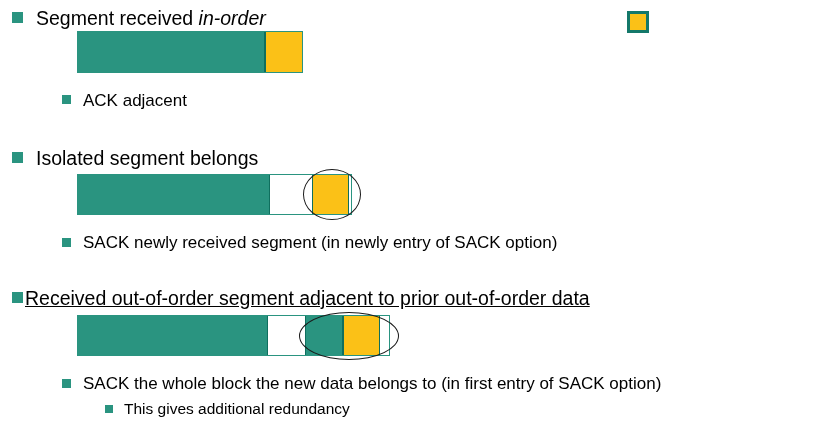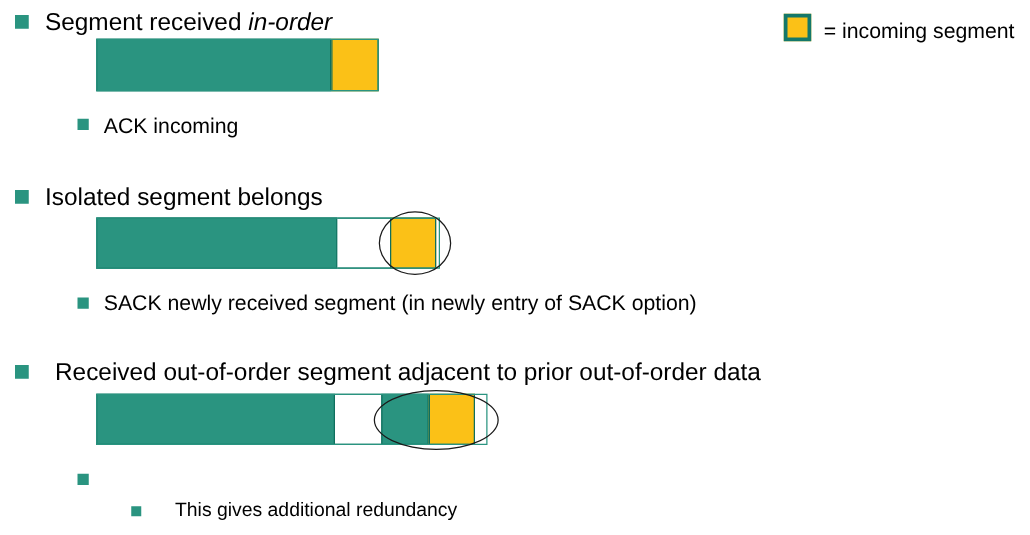--- a/index.html
+++ b/index.html
@@ -96,60 +96,60 @@
     white-space: nowrap;
     line-height: 1;
   }
 </style>
 </head>
 <body>
 
 <div class="slide">
 
   <div class="legend-box" style="left:627px; top:11px; width:22px; height:22px;"></div>
-  <div class="legend-text" style="left:659px; top:16px;">= incoming segment</div>
 
   <div class="bullet-sq l1-bullet" style="left:12px; top:12px;"></div>
   <div class="txt l1-text" style="left:36px; top:9px;">
     <span>Segment received </span><span class="ital">in-order</span>
   </div>
 
   <div class="bar" style="left:77px; top:31px; width:226px; height:42px;">
     <div class="seg seg-teal" style="left:0px;   width:188px;"></div>
     <div class="seg seg-yellow" style="left:188px; width:38px;"></div>
   </div>
   <div class="bar-outline" style="left:77px; top:31px; width:226px; height:42px;"></div>
 
   <div class="bullet-sq l2-bullet" style="left:62px; top:95px;"></div>
-  <div class="txt l2-text" style="left:83px; top:92px;">ACK incoming</div>
+  <div class="txt l2-text" style="left:83px; top:92px;">ACK adjacent</div>
 
   <div class="bullet-sq l1-bullet" style="left:12px; top:152px;"></div>
   <div class="txt l1-text" style="left:36px; top:149px;">Isolated segment belongs</div>
 
   <div class="bar" style="left:77px; top:174px; width:275px; height:41px;">
     <div class="seg seg-teal" style="left:0px;   width:193px;"></div>
     <div class="seg seg-white" style="left:193px; width:42px;"></div>
     <div class="seg seg-yellow" style="left:235px; width:37px;"></div>
   </div>
   <div class="bar-outline" style="left:77px; top:174px; width:275px; height:41px;"></div>
   <div class="ellipse" style="left:303px; top:169px; width:58px; height:51px;"></div>
 
   <div class="bullet-sq l2-bullet" style="left:62px; top:238px;"></div>
   <div class="txt l2-text" style="left:83px; top:234px;">SACK newly received segment (in newly entry of SACK option)</div>
 
   <div class="bullet-sq l1-bullet" style="left:12px; top:292px;"></div>
-  <div class="txt l1-text" style="left:44px; top:289px;">Received out-of-order segment adjacent to prior out-of-order data</div>
+  <div class="txt l1-text" style="left:25px; top:289px;text-decoration:underline;">Received out-of-order segment adjacent to prior out-of-order data</div>
 
   <div class="bar" style="left:77px; top:315px; width:313px; height:41px;">
     <div class="seg seg-teal" style="left:0px;   width:191px;"></div>
     <div class="seg seg-white" style="left:191px; width:37px;"></div>
     <div class="seg seg-teal" style="left:228px; width:38px;"></div>
     <div class="seg seg-yellow" style="left:266px; width:37px;"></div>
   </div>
   <div class="bar-outline" style="left:77px; top:315px; width:313px; height:41px;"></div>
   <div class="ellipse" style="left:299px; top:312px; width:100px; height:48px;"></div>
 
   <div class="bullet-sq l2-bullet" style="left:62px; top:379px;"></div>
+  <div class="txt l2-text" style="left:83px; top:375px;">SACK the whole block the new data belongs to (in first entry of SACK option)</div>
 
   <div class="bullet-sq l3-bullet" style="left:105px; top:405px;"></div>
-  <div class="txt l3-text" style="left:124px; top:401px;margin-left:16px;">This gives additional redundancy</div>
+  <div class="txt l3-text" style="left:124px; top:401px;">This gives additional redundancy</div>
 
 </div>
 
 </body></html>

